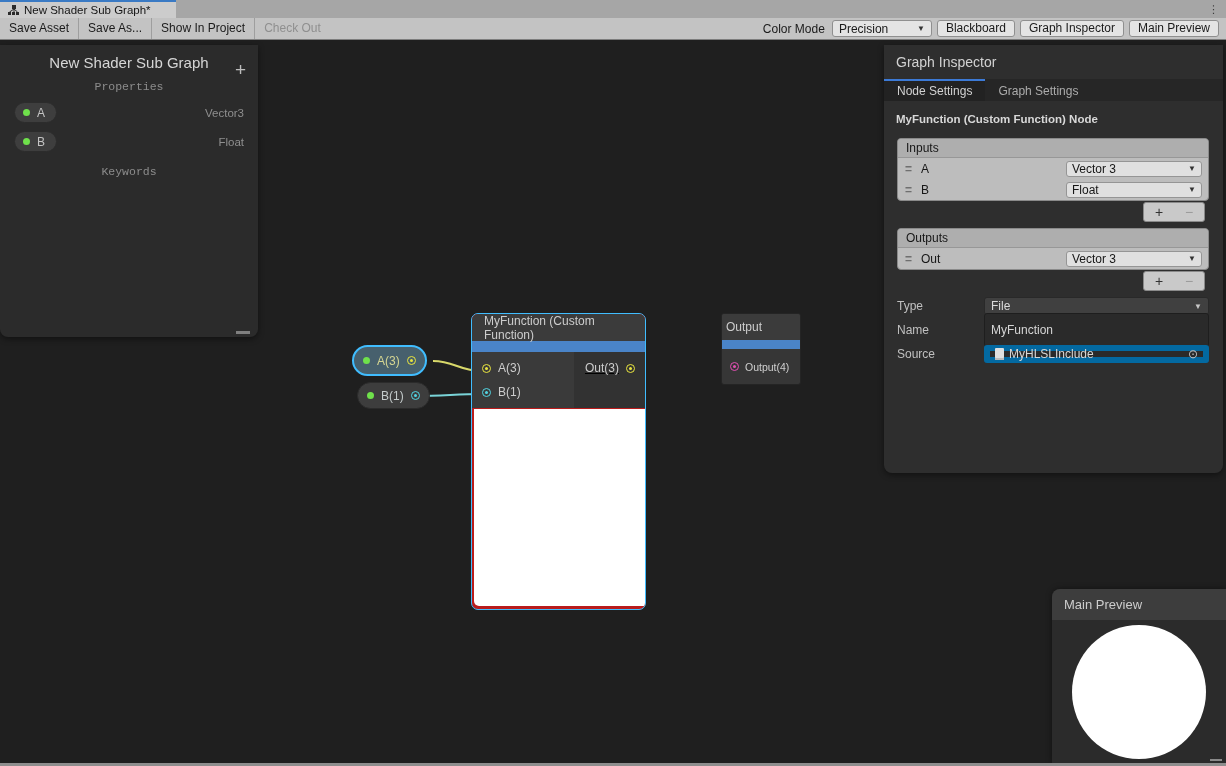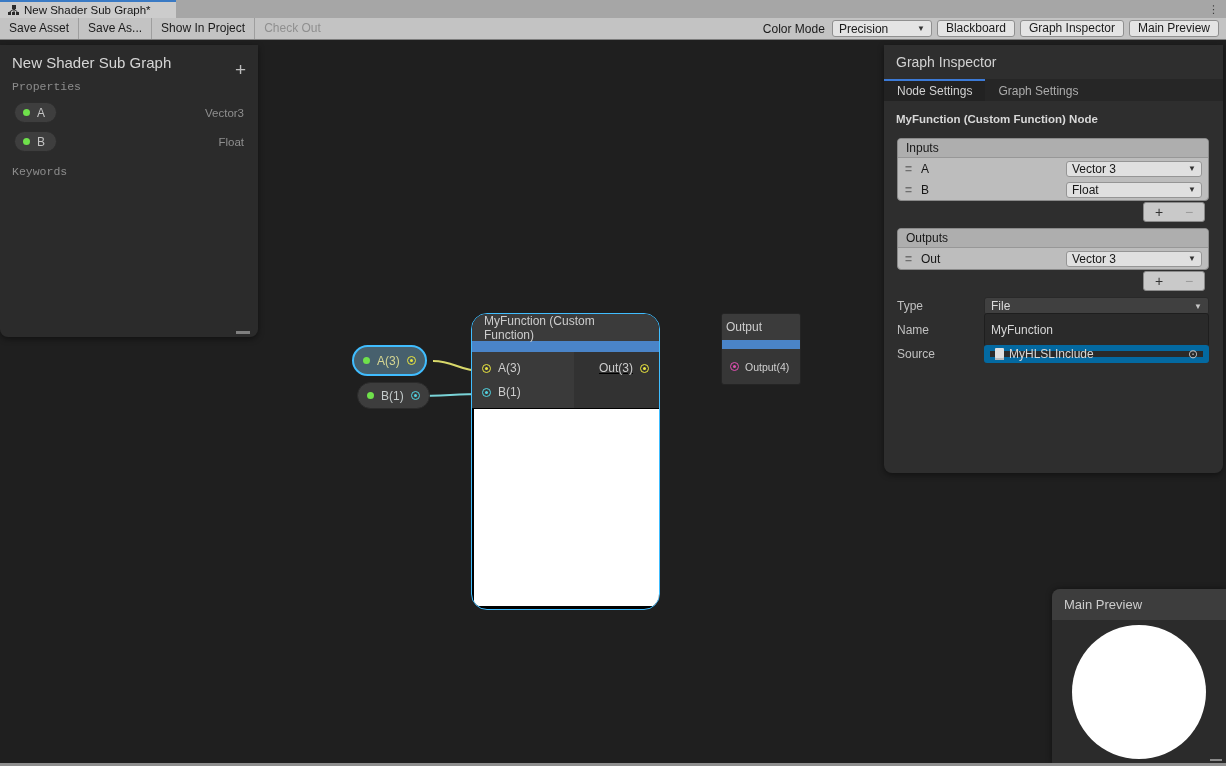--- a/index.html
+++ b/index.html
@@ -38,22 +38,22 @@
   .c-v3 { color:#e9e53f; } .c-f1 { color:#52d5e3; } .c-v4 { color:#e14fb2; }
 
   
   .pill { position:absolute; display:flex; align-items:center; gap:7px; padding:0 9px;
           border-radius:16px; font-size:12px; }
   .pill-a { left:352px; top:345px; height:31px; background:#47606d; border:2px solid #40bdff; color:#d6d692; }
   .pill-b { left:357px; top:382px; height:27px; background:#3d3d3d; border:1px solid #2b2b2b; color:#c4cbcb; }
   .gdot { width:7px; height:7px; border-radius:50%; background:#6fe14b; flex:none; }
 
   
-  .fnode { position:absolute; left:471px; top:313px; width:189px; height:297px; background:#000000;
-           border:1.5px solid #40bdff; border-radius:16px; overflow:hidden; }
+  .fnode { position:absolute; left:471px; top:313px; width:175px; height:297px; background:#b91c1c;
+           border:1.5px solid #40bdff; border-radius:7px; overflow:hidden; }
   .fn-title { height:27px; background:#3b3b3b; display:flex; align-items:center; padding:0 12px;
               font-size:12px; color:#cdcdcd; }
   .fn-accent { height:11px; background:#4a84c8; }
   .fn-ports { display:flex; height:56px; }
   .fn-in { width:102px; background:#3a3a3a; padding-top:4px; }
   .fn-out { flex:1; background:#323232; padding:4px 10px 0 0;text-decoration:underline; }
   .p-row { height:24px; display:flex; align-items:center; gap:7px; padding-left:10px;
            font-size:12px; color:#cdcdcd; }
   .p-row.out { justify-content:flex-end; padding-left:0; }
   .fn-preview { position:absolute; left:2px; top:95px; width:200px; height:197px; background:#fff;
@@ -63,21 +63,21 @@
   .onode { position:absolute; left:721px; top:313px; width:80px; height:72px; background:#363636;
            border:1px solid #242424; border-radius:3px; overflow:hidden; }
   .on-title { height:26px; background:#3b3b3b; display:flex; align-items:center; padding:0 4px;
               font-size:12px; color:#cdcdcd; }
   .on-accent { height:9px; background:#4a84c8; }
   .on-row { height:35px; display:flex; align-items:center; gap:6px; padding:0 8px;
             font-size:10.5px; color:#cfcfcf; }
 
   
   .bb { position:absolute; left:0; top:45px; width:258px; height:292px; background:#2b2b2b;
-        border-radius:0 0 8px 8px; box-shadow:0 2px 6px rgba(0,0,0,.45); }
+        border-radius:0 0 8px 8px; box-shadow:0 2px 6px rgba(0,0,0,.45);text-align:center; }
   .bb-title { padding:9px 12px 0; font-size:15px; color:#d6d6d6; }
   .bb-plus { position:absolute; top:15px; right:12px; color:#bdbdbd; font-size:19px; line-height:19px; }
   .bb-sub { padding:7px 12px 10px; font-size:11.5px; color:#6f6f6f; border-bottom:1px solid #232323; }
   .bb-section { padding:9px 12px 5px; font-size:11.5px; color:#8c8c8c;font-family:Liberation Mono, monospace; }
   .bb-row { display:flex; align-items:center; justify-content:space-between; padding:4px 14px; }
   .bb-pill { background:#3e3e3e; border:1px solid #2c2c2c; border-radius:11px; height:21px;
              padding:0 11px 0 8px; display:flex; align-items:center; gap:7px; font-size:12px; color:#c4c4c4; }
   .bb-type { font-size:11.5px; color:#8f8f8f; }
   .bb-handle { position:absolute; bottom:3px; right:8px; width:14px; height:3px; background:#7f7f7f; }
 

